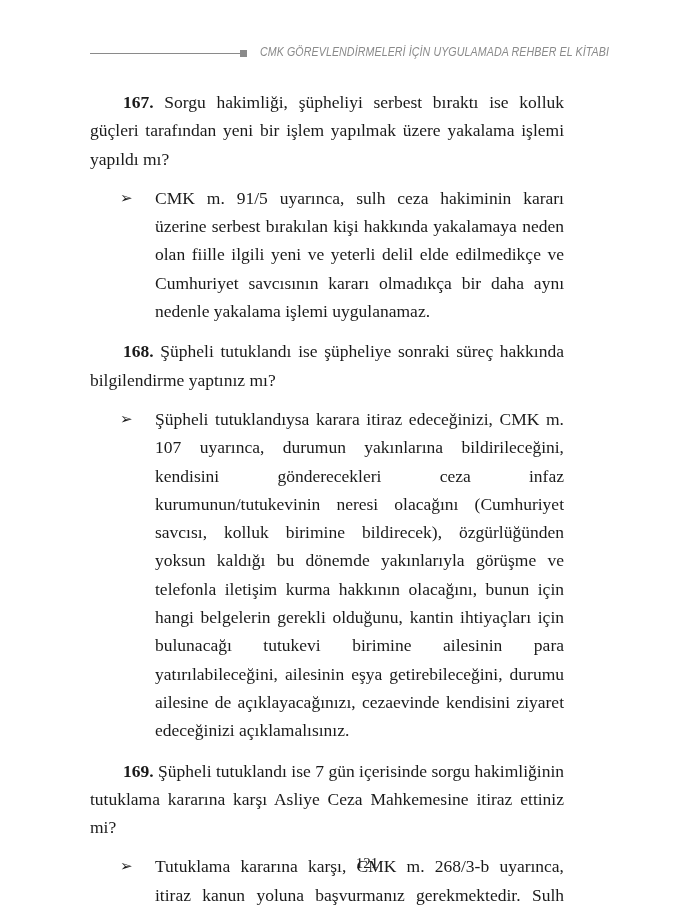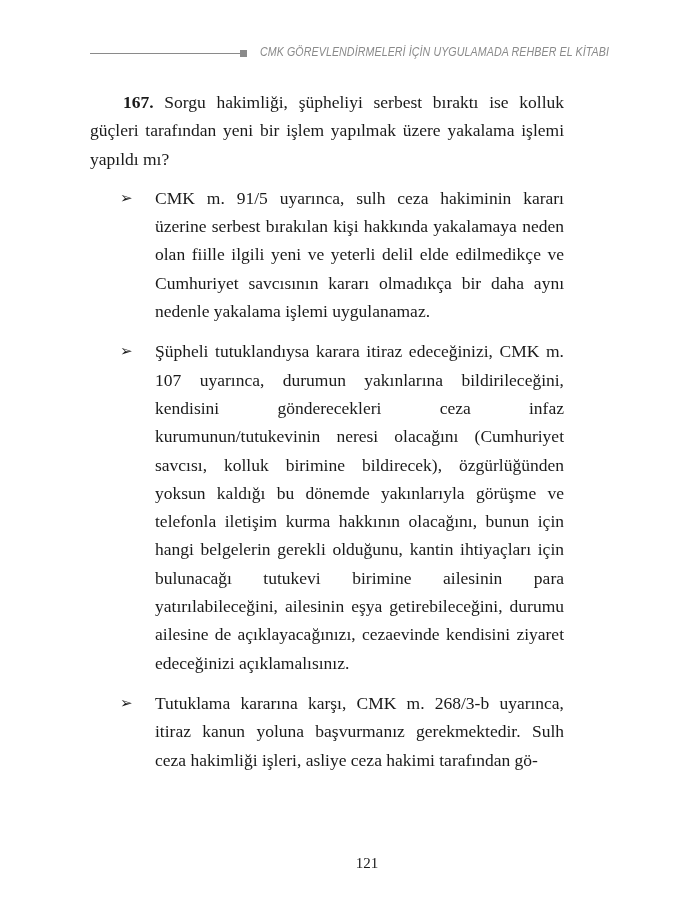--- a/index.html
+++ b/index.html
@@ -25,24 +25,26 @@
 </div>
 
 <div class="content">
 
   <p class="question"><span class="q-num">167.</span><span> Sorgu hakimliği, şüpheliyi serbest bıraktı ise kolluk güçleri tarafından yeni bir işlem yapılmak üzere yakalama işlemi yapıldı mı?</span></p>
   <div class="answer">
     <span class="bullet">➢</span>
     <span>CMK m. 91/5 uyarınca, sulh ceza hakiminin kararı üzerine serbest bırakılan kişi hakkında yakalamaya neden olan fiille ilgili yeni ve yeterli delil elde edilmedikçe ve Cumhuriyet savcısının kararı olmadıkça bir daha aynı nedenle yakalama işlemi uygulanamaz.</span>
   </div>
 
+  <p class="question"><span class="q-num">168.</span><span> Şüpheli tutuklandı ise şüpheliye sonraki süreç hakkında bilgilendirme yaptınız mı?</span></p>
   <div class="answer">
     <span class="bullet">➢</span>
     <span>Şüpheli tutuklandıysa karara itiraz edeceğinizi, CMK m. 107 uyarınca, durumun yakınlarına bildirileceğini, kendisini gönderecekleri ceza infaz kurumunun/tutukevinin neresi olacağını (Cumhuriyet savcısı, kolluk birimine bildirecek), özgürlüğünden yoksun kaldığı bu dönemde yakınlarıyla görüşme ve telefonla iletişim kurma hakkının olacağını, bunun için hangi belgelerin gerekli olduğunu, kantin ihtiyaçları için bulunacağı tutukevi birimine ailesinin para yatırılabileceğini, ailesinin eşya getirebileceğini, durumu ailesine de açıklayacağınızı, cezaevinde kendisini ziyaret edeceğinizi açıklamalısınız.</span>
   </div>
 
+  <p class="question"><span class="q-num">169.</span><span> Şüpheli tutuklandı ise 7 gün içerisinde sorgu hakimliğinin tutuklama kararına karşı Asliye Ceza Mahkemesine itiraz ettiniz mi?</span></p>
   <div class="answer">
     <span class="bullet">➢</span>
     <span>Tutuklama kararına karşı, CMK m. 268/3-b uyarınca, itiraz kanun yoluna başvurmanız gerekmektedir. Sulh ceza hakimliği işleri, asliye ceza hakimi tarafından gö-</span>
   </div>
 </div>
 
 <div class="footer">121</div>
 
 </body></html>

